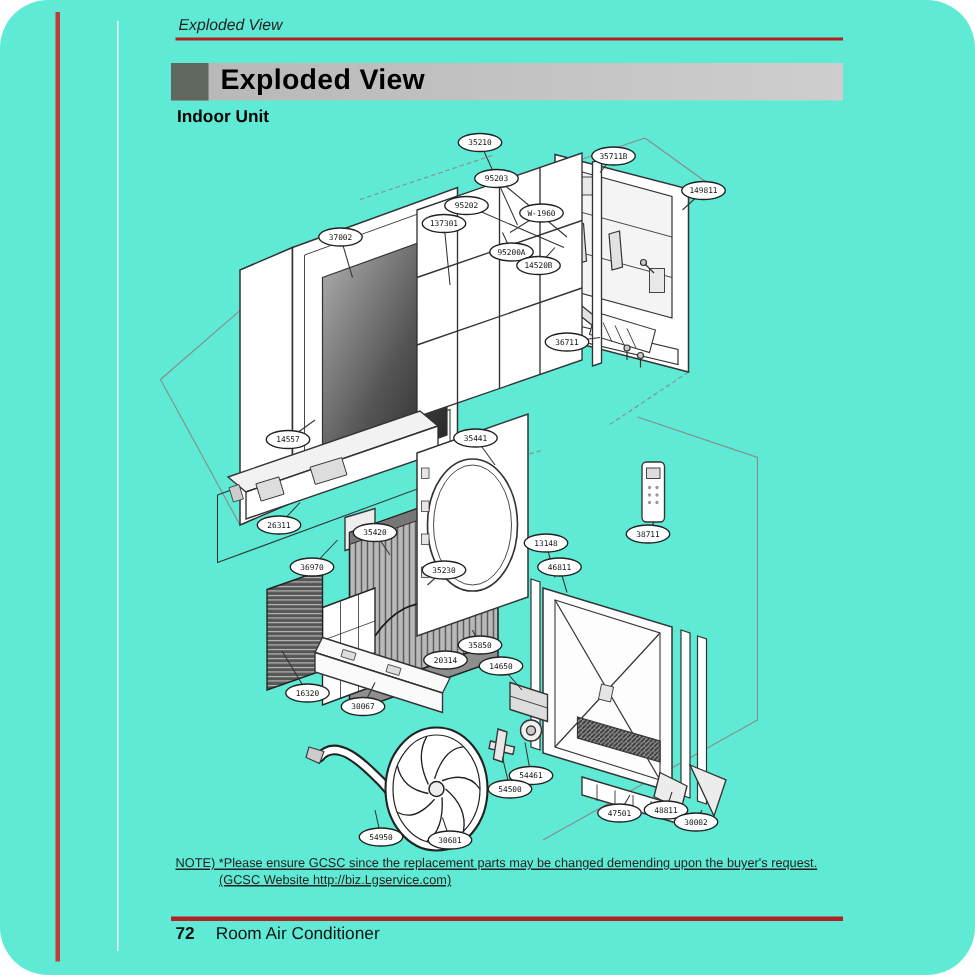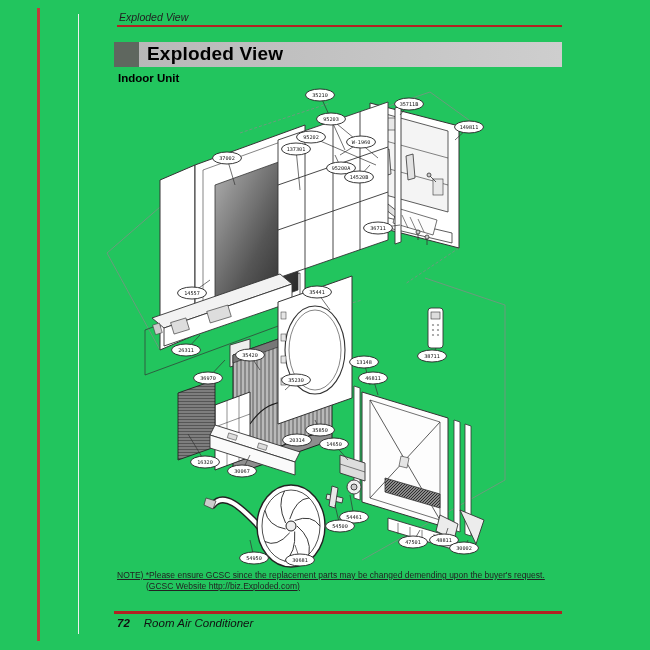--- a/index.html
+++ b/index.html
@@ -1,31 +1,31 @@
 <!DOCTYPE html>
 <html><head>
 <meta charset="utf-8">
 <style>
   html,body{margin:0;padding:0;background:#fff;}
-  .page{position:relative;width:650px;height:650px;background:#22c55e;overflow:hidden;
-        font-family:"Liberation Sans",sans-serif;color:#111;}
+  .page{position:relative;width:650px;height:650px;background:#5eead4;overflow:hidden;
+        font-family:"Liberation Sans",sans-serif;color:#111;border-radius:32px;}
   .page-edge{position:absolute;left:78px;top:14px;width:1px;height:620px;background:#efefef;}
   .red-vline{position:absolute;left:37px;top:8px;width:2.5px;height:633px;background:#c23b3b;}
   .breadcrumb{position:absolute;left:119px;top:11px;font-size:10.5px;font-style:italic;color:#222;}
   .top-rule{position:absolute;left:117px;top:25px;width:445px;height:2px;background:#b22222;}
   .banner{position:absolute;left:114px;top:42px;width:448px;height:25px;
           background:linear-gradient(to right,#b7b7b7,#cecece);}
   .banner-square{position:absolute;left:0;top:0;width:25px;height:25px;background:#5f675f;}
   .banner-title{position:absolute;left:33px;top:1px;font-size:19px;font-weight:bold;color:#000;letter-spacing:.2px;}
   .subsection{position:absolute;left:118px;top:72px;font-size:11.5px;font-weight:bold;color:#000;}
   .diagram{position:absolute;left:88px;top:84px;}
   .note{position:absolute;left:117px;top:570px;font-size:8.5px;line-height:10.5px;color:#222;white-space:nowrap;text-decoration:underline;}
   .note .ind{padding-left:29px;}
   .footer-rule{position:absolute;left:114px;top:611px;width:448px;height:2.5px;background:#b22222;}
-  .footer{position:absolute;left:117px;top:617px;font-size:11.5px;font-style:italic;color:#111;}
+  .footer{position:absolute;left:117px;top:617px;font-size:11.5px;color:#111;}
   .footer .pgnum{font-weight:bold;margin-right:14px;}
   svg text{font-family:"DejaVu Sans Mono",monospace;}
 </style>
 </head>
 <body>
 
 <div class="page">
   <div class="page-edge"></div>
   <div class="red-vline"></div>
   <div class="breadcrumb">Exploded View</div>
@@ -385,20 +385,20 @@
         <g>
           <line x1="232" y1="346" x2="227" y2="336" stroke="#333" stroke-width="0.7"></line>
           <ellipse cx="232" cy="346" rx="14.5" ry="6" fill="#fff" stroke="#222" stroke-width="0.9"></ellipse>
           <text x="232" y="347.9" text-anchor="middle" font-size="5.2" fill="#111">35850</text>
         </g>
       </g>
   </svg>
 
   <div class="note">
     <div>NOTE) *Please ensure GCSC since the replacement parts may be changed demending upon the buyer's request.</div>
-    <div class="ind">(GCSC Website http://biz.Exploded.com)</div>
+    <div class="ind">(GCSC Website http://biz.Lgservice.com)</div>
   </div>
 
   <div class="footer-rule"></div>
   <div class="footer">
     <span class="pgnum">72</span><span>Room Air Conditioner</span>
   </div>
 </div>
 
 </body></html>

